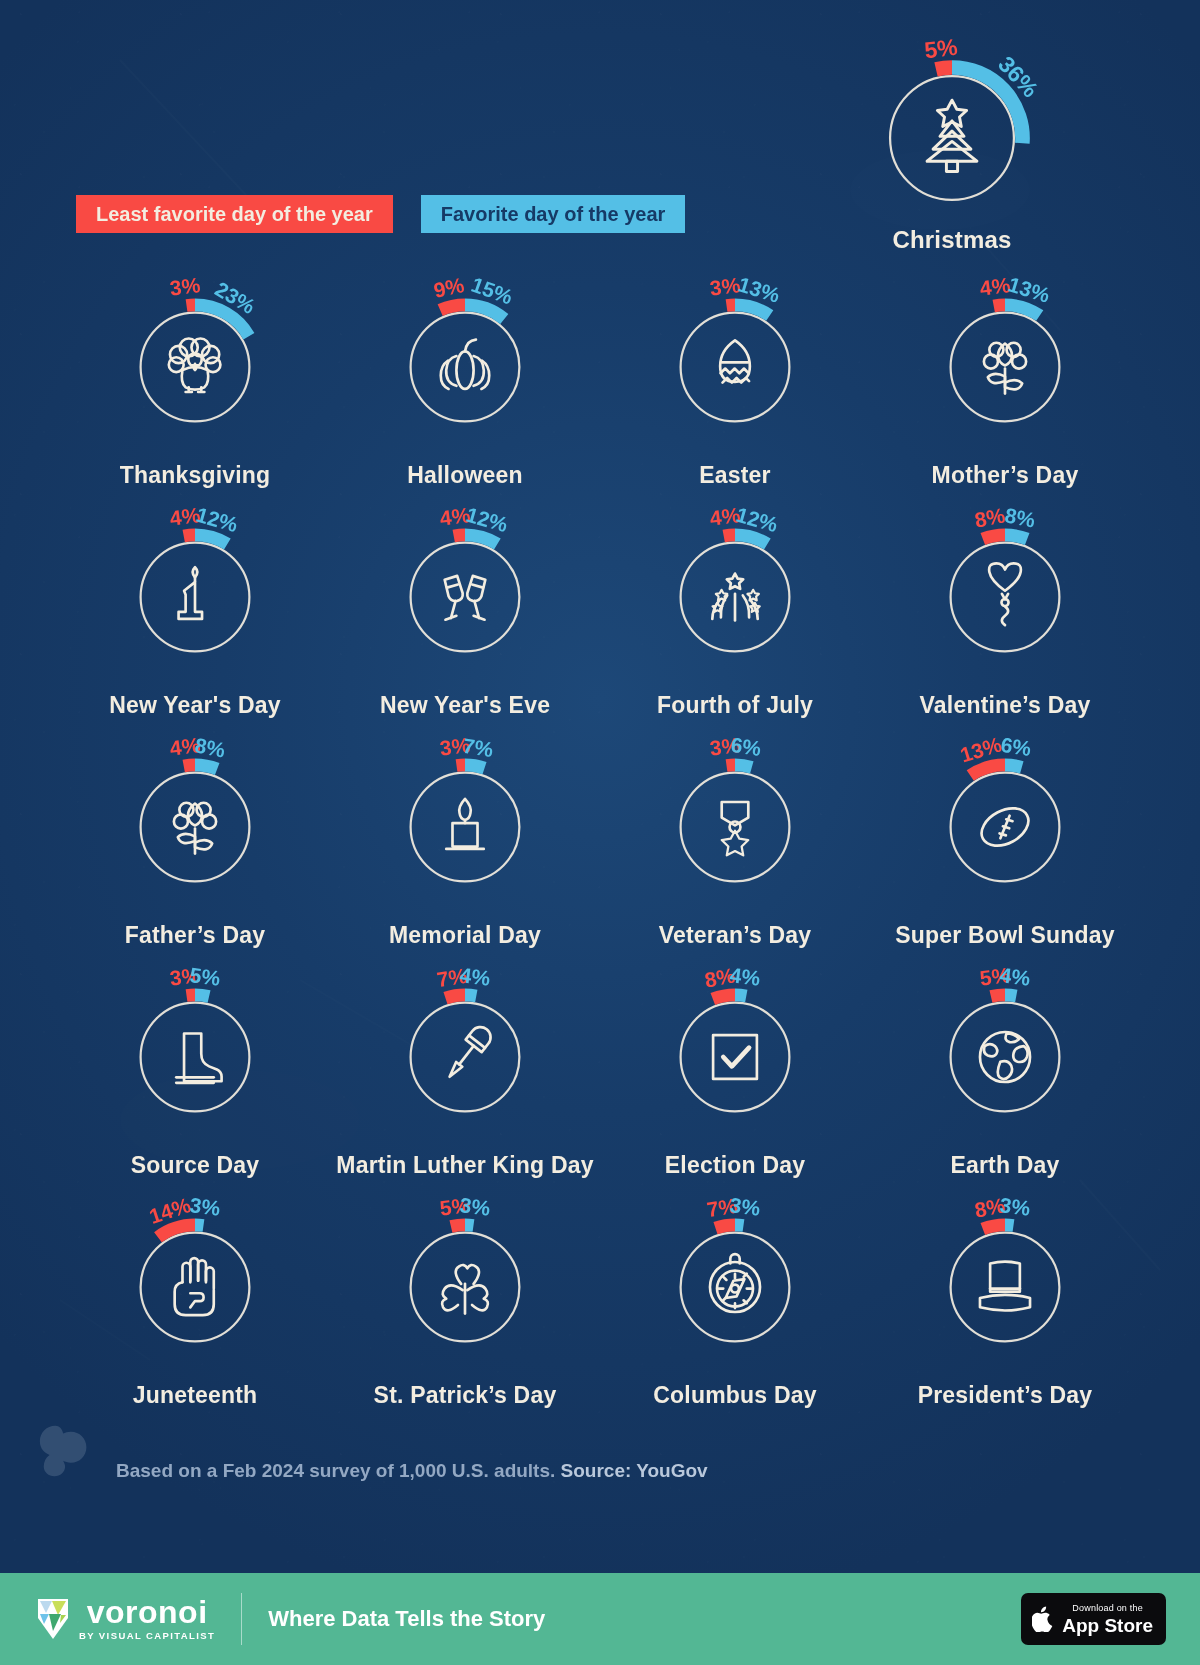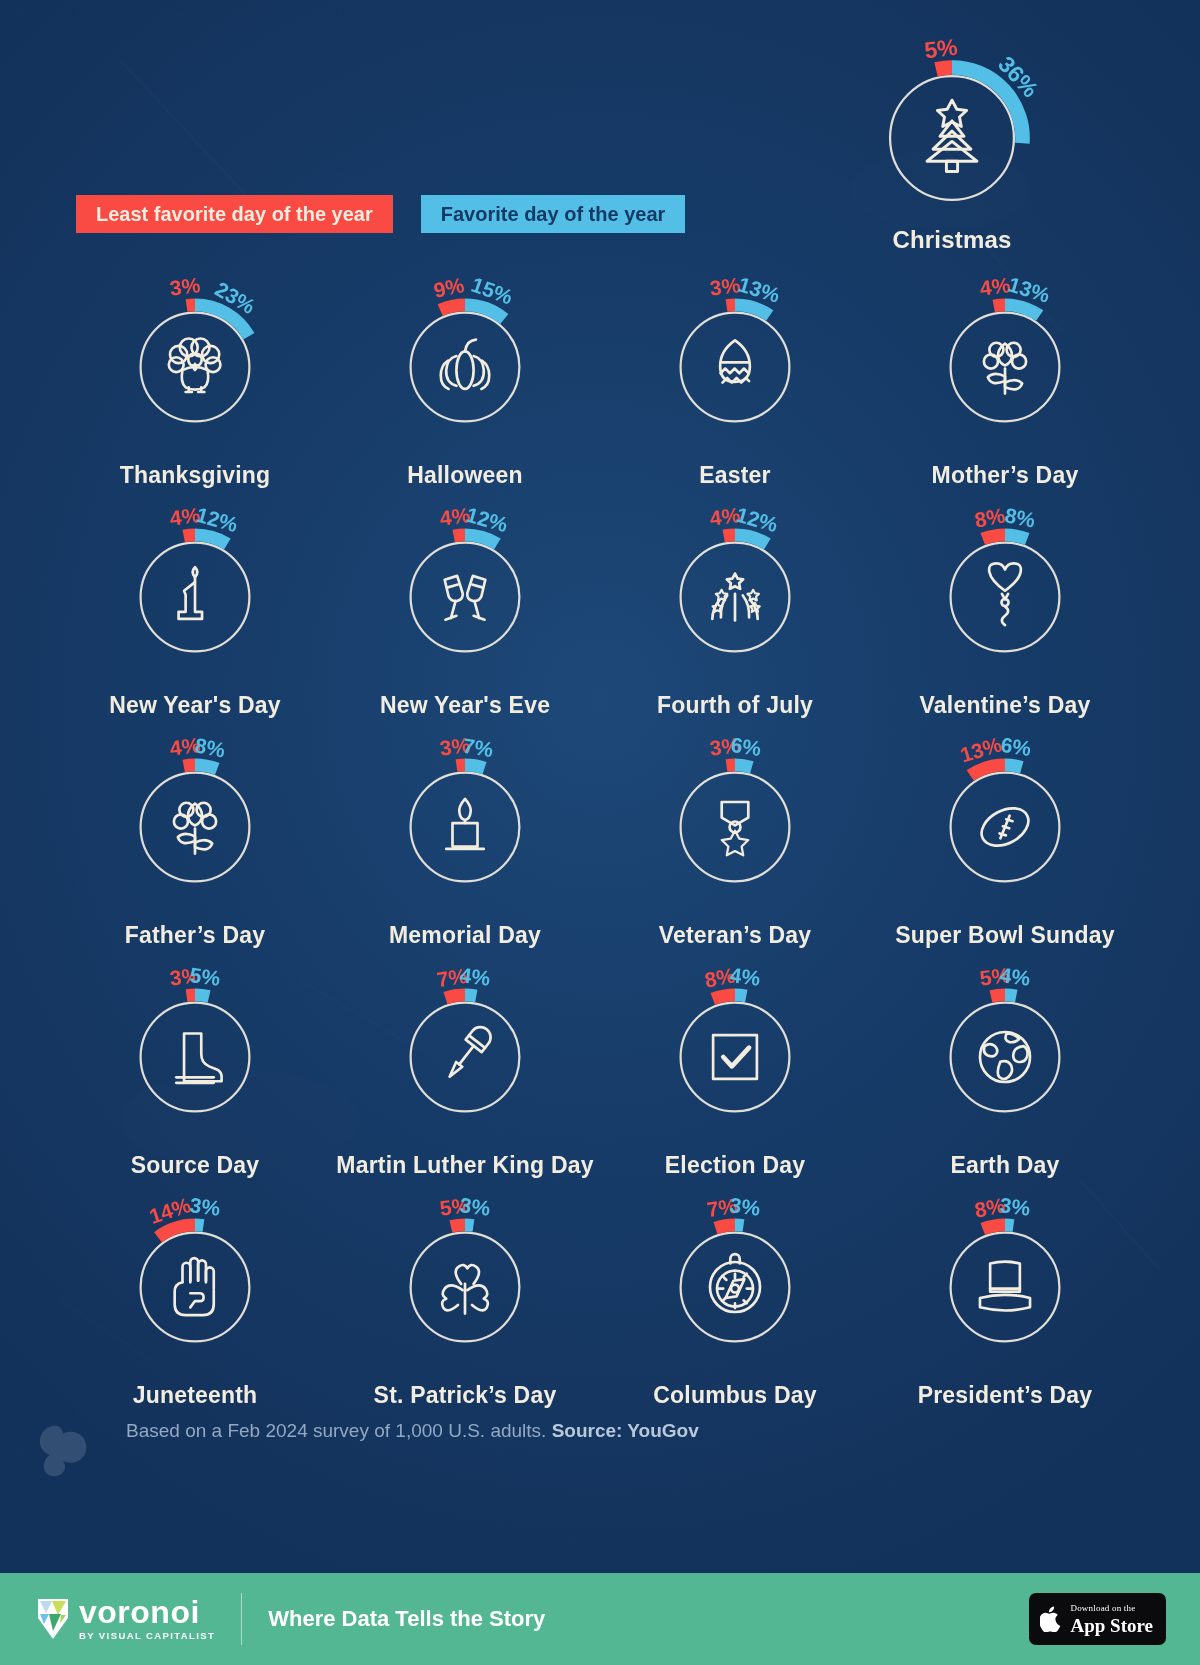--- a/index.html
+++ b/index.html
@@ -85,40 +85,40 @@
   .pct.red  { color: #f94a44; }
   .hlabel {
     color: #f3ede0; font-size: 23px; font-weight: bold;
     margin-top: 10px; text-align: center; letter-spacing: .2px;
   }
   .hero .hlabel { font-size: 24px; margin-top: 2px; }
 
   
   .srcblock {
     position: absolute; left: 36px; top: 1420px;
-    display: flex; align-items: flex-start; gap: 28px;
+    display: flex; align-items: flex-end; gap: 18px; font-weight: bold;
   }
   .srcmark { width: 62px; height: 62px; opacity: .22; }
   .srctext { color: #93a8c3; font-size: 19px; }
   .srctext b { color: #b9c8db; }
 
   
   .footer {
     position: absolute; left: 0; bottom: 0; width: 1200px; height: 92px;
     background: #53b794;
-    display: flex; align-items: center;
+    display: flex; align-items: center; text-align: center;
   }
   .logo { display: flex; align-items: flex-end; gap: 9px; margin-left: 36px; }
   .logomark { width: 34px; height: 44px; }
   .logotext { color: #ffffff; }
   .logotext .w { font-size: 32px; font-weight: bold; letter-spacing: .5px; line-height: 30px; }
   .logotext .s { font-size: 9.5px; font-weight: bold; letter-spacing: 1.4px; margin-top: 3px; }
   .divider { width: 1px; height: 52px; background: rgba(255,255,255,.5); margin: 0 26px; }
   .tag { color: #ffffff; font-size: 22px; font-weight: bold; }
-  .stores { margin-left: auto; margin-right: 34px; display: flex; gap: 12px; font-family: Liberation Serif, serif; }
+  .stores { margin-left: auto; margin-right: 34px; display: flex; gap: 12px; }
   .badge {
     background: #0b0b0d; border-radius: 7px;
     height: 52px; display: flex; align-items: center; gap: 8px;
     padding: 0 13px 0 11px; color: #fff;
   }
   .badge .bt { display: flex; flex-direction: column; line-height: 1; }
   .badge .bt .small { font-size: 9px; letter-spacing: .2px; }
   .badge .bt .big { font-size: 19px; font-weight: bold; margin-top: 3px; }
 </style>
 </head>

